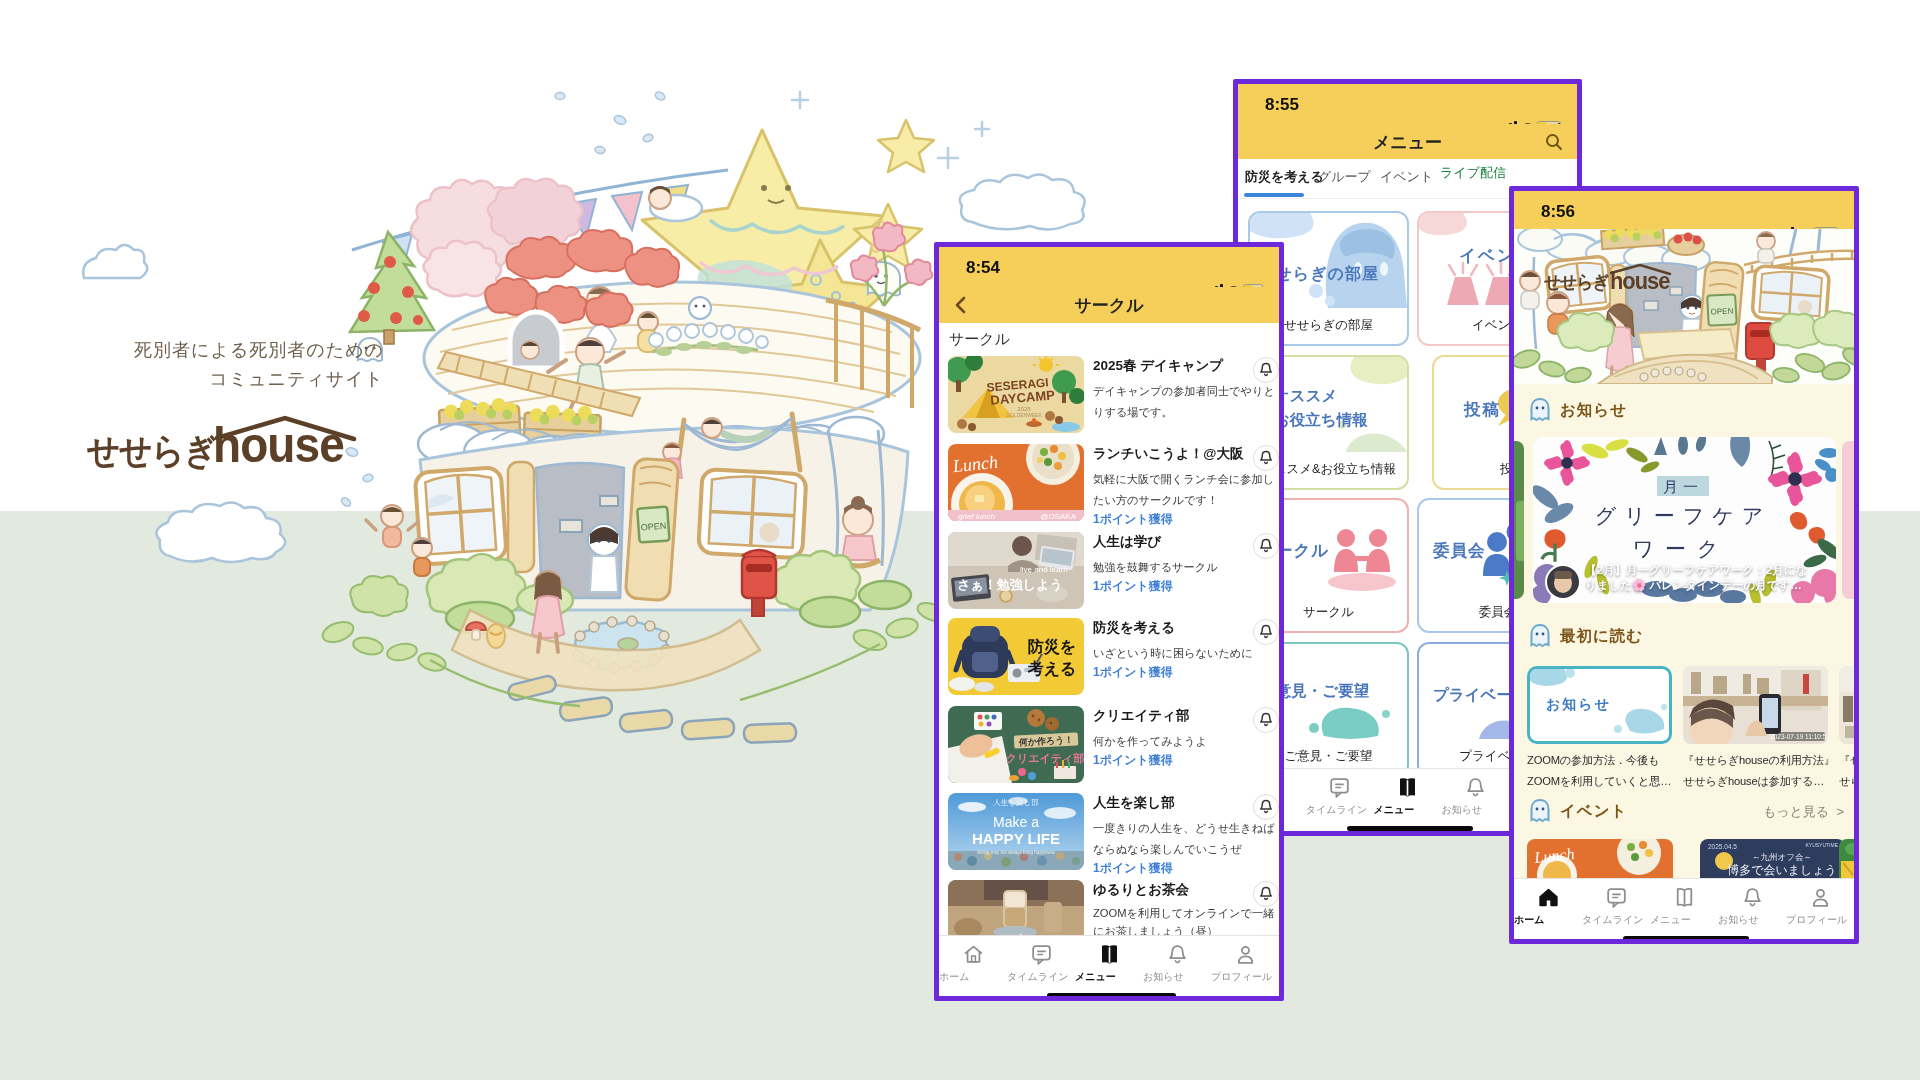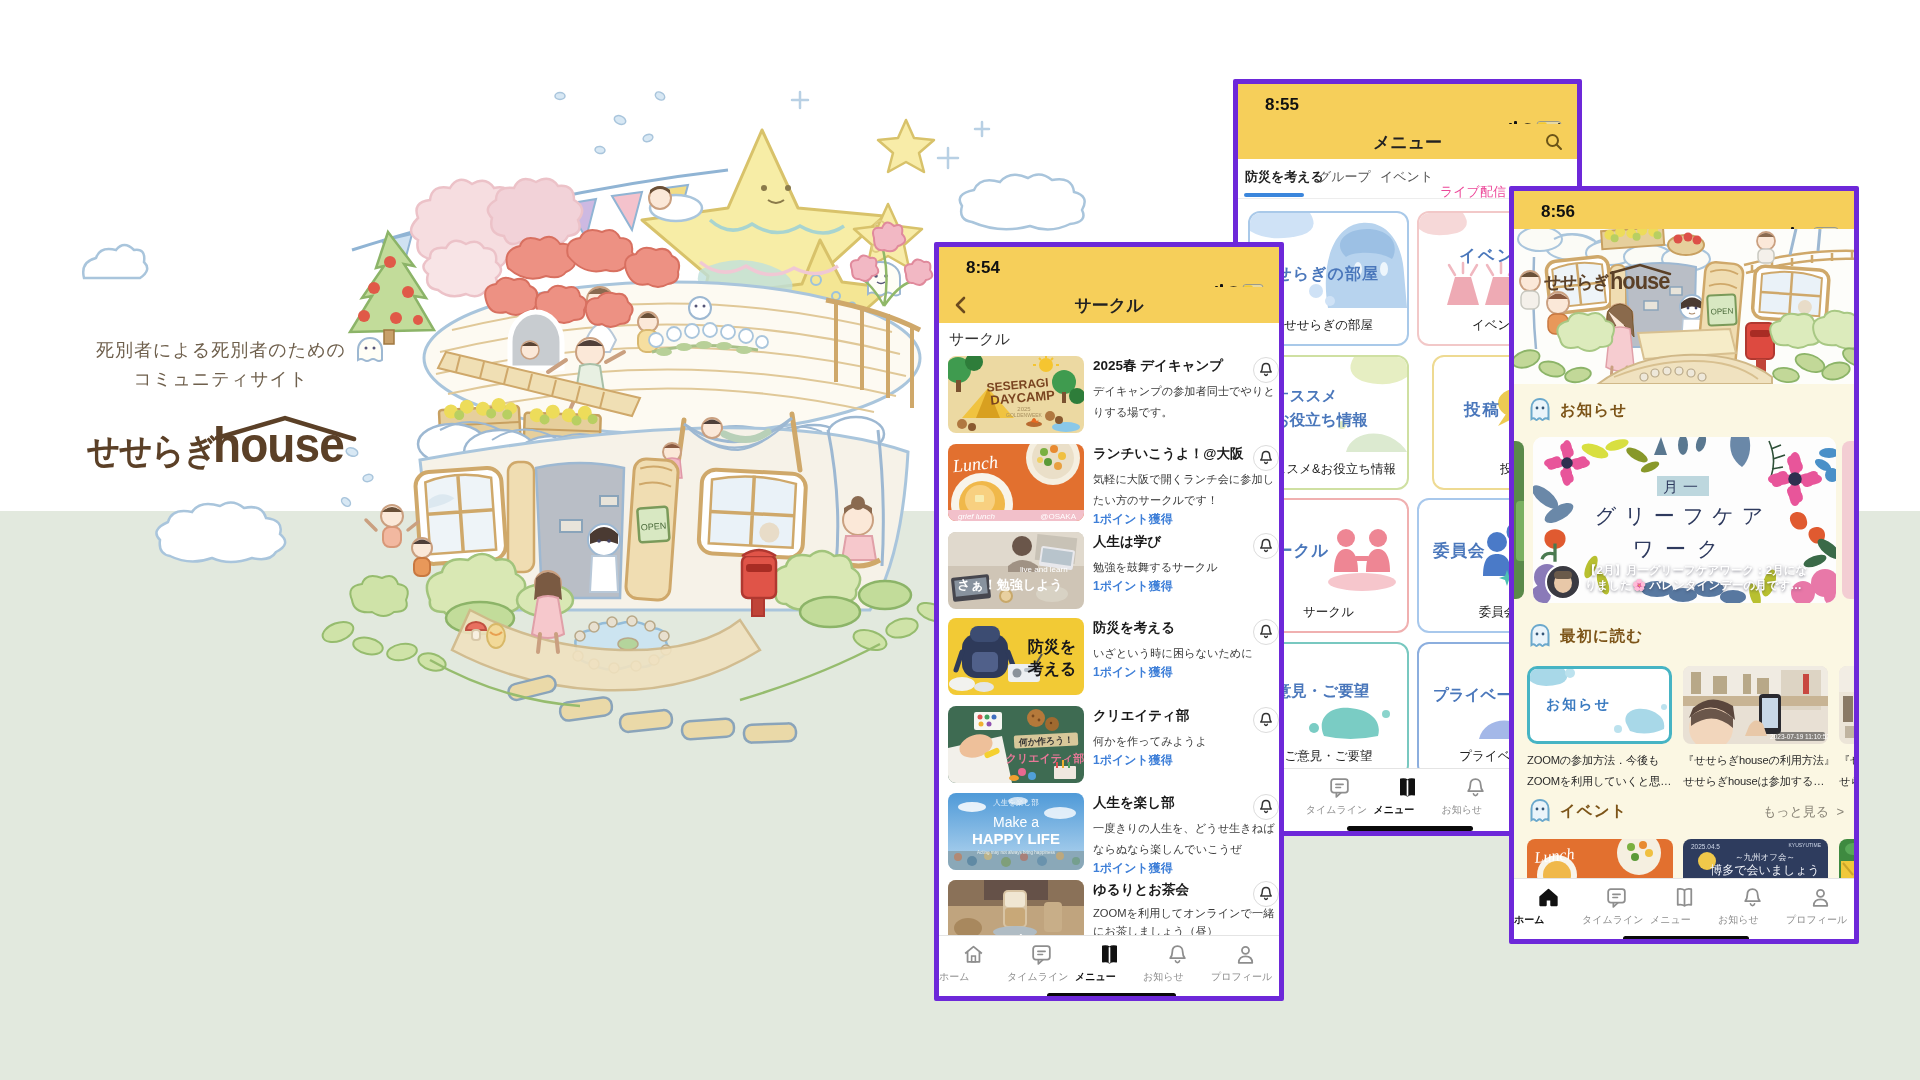--- a/index.html
+++ b/index.html
@@ -2,21 +2,21 @@
 <html lang="ja"><head>
 <meta charset="utf-8">
 <style>
   html,body{margin:0;padding:0;}
   body{width:1920px;height:1080px;overflow:hidden;background:#fff;
        font-family:"Liberation Sans",sans-serif;}
   #stage{position:relative;width:1920px;height:1080px;overflow:hidden;}
   .abs{position:absolute;}
   .green{position:absolute;left:0;top:511px;width:1920px;height:569px;background:#e2e9de;}
   
-  #tagline{position:absolute;left:58px;top:336px;width:326px;text-align:center;
+  #tagline{position:absolute;left:58px;top:336px;width:326px;text-align:right;
     font-size:18px;line-height:29px;color:#6f604d;letter-spacing:1px;}
   #logo{position:absolute;left:89px;top:413px;width:270px;height:60px;color:#5b4027;}
   #logo .jp{position:absolute;left:-2px;top:14px;font-size:36px;font-weight:bold;
     transform:scaleX(.9);transform-origin:0 0;letter-spacing:-1px;}
   #logo .en{position:absolute;left:124px;top:3px;font-size:50px;font-weight:bold;
     transform:scaleX(.92);transform-origin:0 0;letter-spacing:-1px;}
   #joinbtn{position:absolute;left:97px;top:490px;width:248px;height:49px;border-radius:10px;
     background:#f2d36e;color:#6b4b26;font-size:21px;font-weight:bold;letter-spacing:2px;
     text-align:center;line-height:49px;}
   
@@ -471,21 +471,21 @@
         <div class="t">メニュー</div>
       <svg class="abs" style="right:12px;top:7px" width="22" height="22" viewBox="0 0 22 22">
           <circle cx="9.5" cy="9.5" r="5.5" fill="none" stroke="#6b5418" stroke-width="2"></circle>
           <path d="M13.8 13.8 L18 18" stroke="#6b5418" stroke-width="2" stroke-linecap="round"></path>
         </svg>
     </div>
     <div class="abs" style="left:0;top:75px;width:343px;height:39px;border-bottom:1px solid #ededed;background:#fff">
       <span class="abs" style="left:7px;top:9px;font-size:13px;font-weight:bold;color:#222">防災を考える</span>
       <span class="abs" style="left:80px;top:9px;font-size:13px;color:#555">グループ</span>
       <span class="abs" style="left:142px;top:9px;font-size:13px;color:#555">イベント</span>
-      <span class="abs" style="left:202px;top:24px;font-size:13px;color:#ec4899">ライブ配信</span>
+      <span class="abs" style="left:202px;top:5px;font-size:13px;color:#15803d">ライブ配信</span>
       <div class="abs" style="left:6px;top:34px;width:60px;height:3.5px;border-radius:2px;background:#3b86dc"></div>
     </div>
     <div class="abs" style="left:0;top:115px;width:343px;height:569px;overflow:hidden">
 
       <div class="gcard" style="left:10px;top:12px;border-color:#a9c9e9">
         <svg class="gimg" viewBox="0 0 157 95">
             <path d="M0 0 H60 Q70 16 52 22 Q20 30 0 18 Z" fill="#cfe2f6"></path>
           <path d="M78 95 C70 50 84 12 112 10 C138 8 152 30 154 60 L157 95 Z" fill="#b7d3ee"></path>
           <path d="M92 26 C100 14 128 12 140 24 C146 30 146 40 142 46 C130 38 104 38 96 44 C90 38 88 32 92 26 Z" fill="#9cc0e4"></path>
           <ellipse cx="108" cy="56" rx="4" ry="7" fill="#eef6fc"></ellipse>
@@ -1203,21 +1203,21 @@
               <circle cx="104" cy="8" r="4" fill="#7ab040"></circle>
               <circle cx="116" cy="6" r="4" fill="#e88a30"></circle>
               <circle cx="122" cy="14" r="4" fill="#f0c040"></circle>
               <circle cx="108" cy="18" r="4" fill="#5a9a38"></circle>
             </g>
           <circle cx="30" cy="36" r="20" fill="#f8f4ea"></circle>
             <circle cx="30" cy="36" r="14" fill="#f0b84a"></circle>
           <text x="28" y="22" font-family="Liberation Serif" font-style="italic" font-size="16" fill="#fff" text-anchor="middle" transform="rotate(-6 28 22)">Lunch</text>
         </svg>
       </div>
-      <div class="abs" style="left:156px;top:0;width:145px;height:39px;border-radius:8px 8px 0 0;overflow:hidden">
+      <div class="abs" style="left:173px;top:0;width:145px;height:39px;border-radius:8px 8px 0 0;overflow:hidden">
         <svg width="145" height="39" viewBox="0 0 145 39">
             <rect width="145" height="39" fill="#2e3c5e"></rect>
           <circle cx="24" cy="22" r="9" fill="#f0c84a"></circle>
           <text x="8" y="10" font-size="6.5" fill="#cfd8ea">2025.04.5</text>
             <text x="138" y="8" font-size="5" fill="#cfd8ea" text-anchor="end">KYUSYUTIME</text>
           <text x="82" y="21" font-size="8.5" fill="#e8ecf4" text-anchor="middle" font-family="Liberation Serif">～九州オフ会～</text>
           <text x="82" y="35" font-size="12" fill="#f0f2f8" text-anchor="middle" font-family="Liberation Serif">博多で会いましょう</text>
         </svg>
       </div>
       <div class="abs" style="left:312px;top:0;width:19px;height:39px;border-radius:8px 0 0 0;overflow:hidden">

